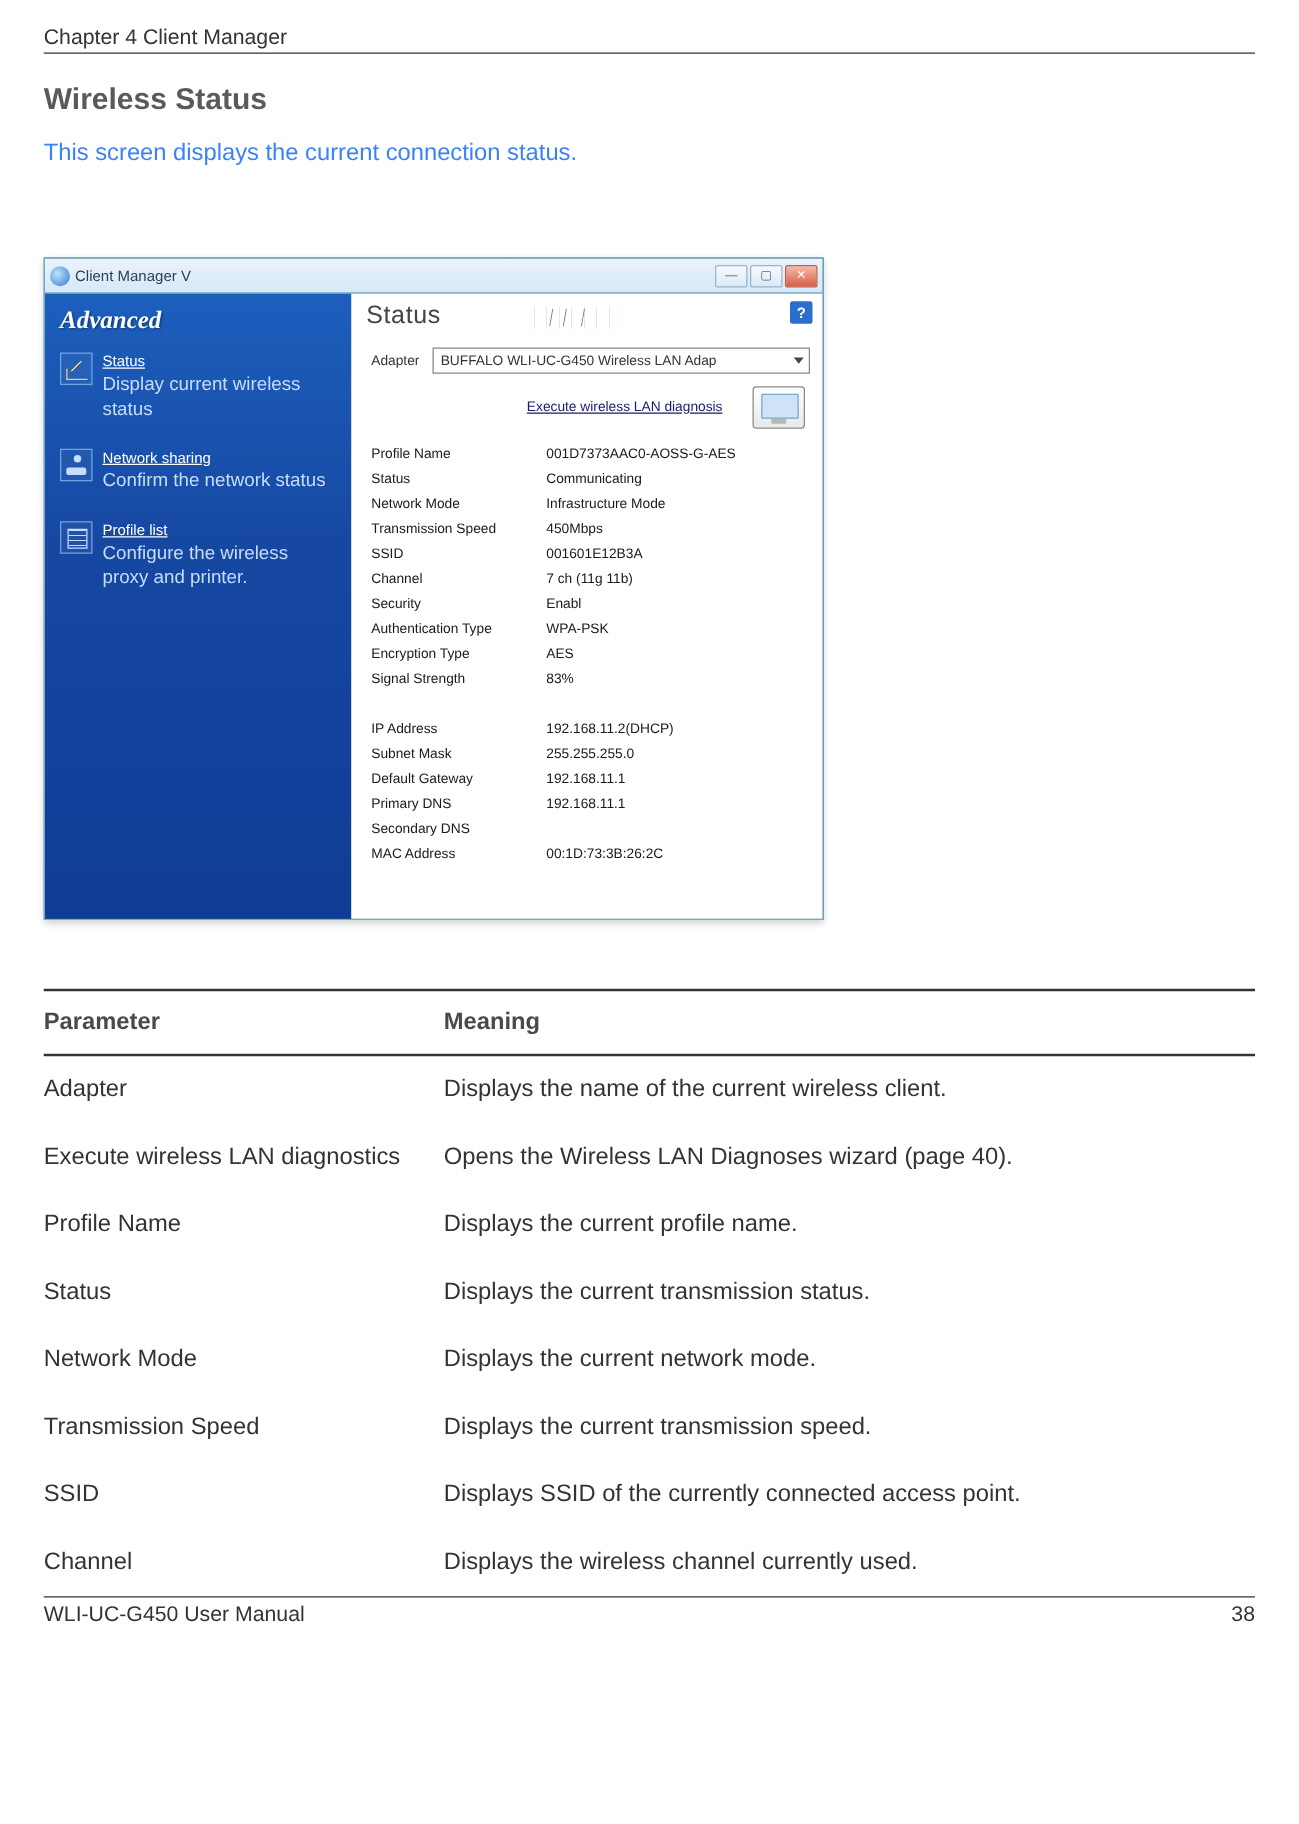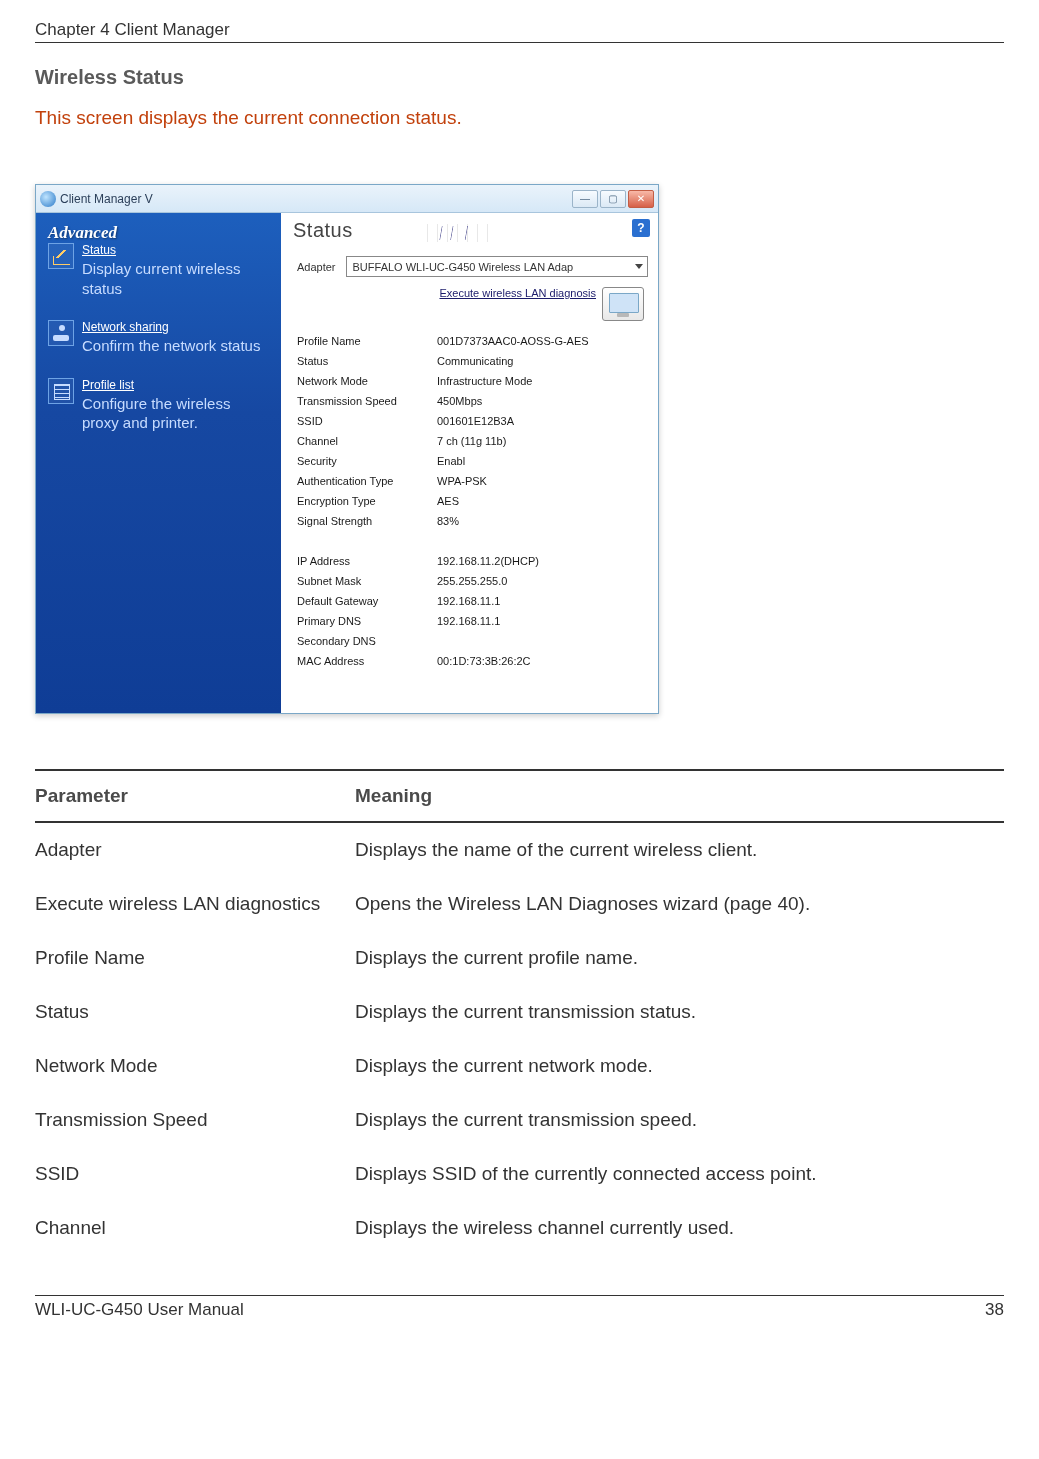--- a/index.html
+++ b/index.html
@@ -13,29 +13,29 @@
       padding: 20px 35px 10px;
     }
     .header-bar {
       border-bottom: 1px solid #333;
       font-size: 17px;
       color: #333;
       padding-bottom: 2px;
       margin-bottom: 23px;
     }
     .section-title {
-      font-size: 20px;
+      font-size: 24px;
       font-weight: bold;
       color: #5a5a5a;
       margin-bottom: 18px;
     }
     .section-desc {
       font-size: 19px;
-      color: #c2410c;
-      margin-bottom: 55px;
+      color: #3b82f6;
+      margin-bottom: 72px;
     }
     
     .app-window {
       width: 624px;
       border: 1px solid #7aa7c7;
       box-shadow: 0 2px 6px rgba(0,0,0,0.2);
       background: #0f766e;
       margin-bottom: 55px;
     }
     .titlebar {
@@ -81,23 +81,24 @@
       width: 245px;
       background: linear-gradient(#1d5fbd,#1648a2 40%,#0f3d96);
       color: #e8f0ff;
       padding: 10px 12px 20px;
       font-size: 12px;
     }
     .sidebar .adv-title {
       font-family: Georgia, serif;
       font-style: italic;
       font-weight: bold;
-      font-size: 17px;
+      font-size: 20px;
       color: #fff;
       text-shadow: 1px 1px 2px rgba(0,0,0,0.4);
+      margin-bottom: 14px;
     }
     .side-item {
       display: flex;
       gap: 8px;
       margin-bottom: 22px;
     }
     .side-icon {
       width: 26px; height: 26px;
       border: 1px solid #6ea3e5;
       background: rgba(255,255,255,0.05);
@@ -195,22 +196,22 @@
       position: relative;
     }
     .adapter-select .caret {
       position: absolute; right: 4px; top: 7px;
       width: 0; height: 0;
       border-left: 4px solid transparent;
       border-right: 4px solid transparent;
       border-top: 5px solid #444;
     }
     .diag-row {
-      display: flex; justify-content: flex-end; 
-      gap: 6px; margin: 6px 4px 10px 0;
+      display: flex; justify-content: flex-end; align-items: center;
+      gap: 24px; margin: 6px 4px 10px 0;
     }
     .diag-link {
       font-size: 11px; color: #1a1a6a; text-decoration: underline;
     }
     .diag-btn {
       width: 42px; height: 34px;
       border: 1px solid #888;
       border-radius: 3px;
       background: linear-gradient(#fff,#e8e8e8);
       position: relative;
@@ -253,21 +254,20 @@
     .param-row {
       display: flex;
       font-size: 19px;
       color: #333;
       padding: 16px 0;
     }
     .col-p { width: 320px; }
     .col-m { flex: 1; }
     .footer {
       border-top: 1px solid #333;
-      margin-top: 40px;
       display: flex;
       justify-content: space-between;
       font-size: 17px;
       padding-top: 4px;
     }
   </style>
 </head>
 <body>
 
 <div class="page">

